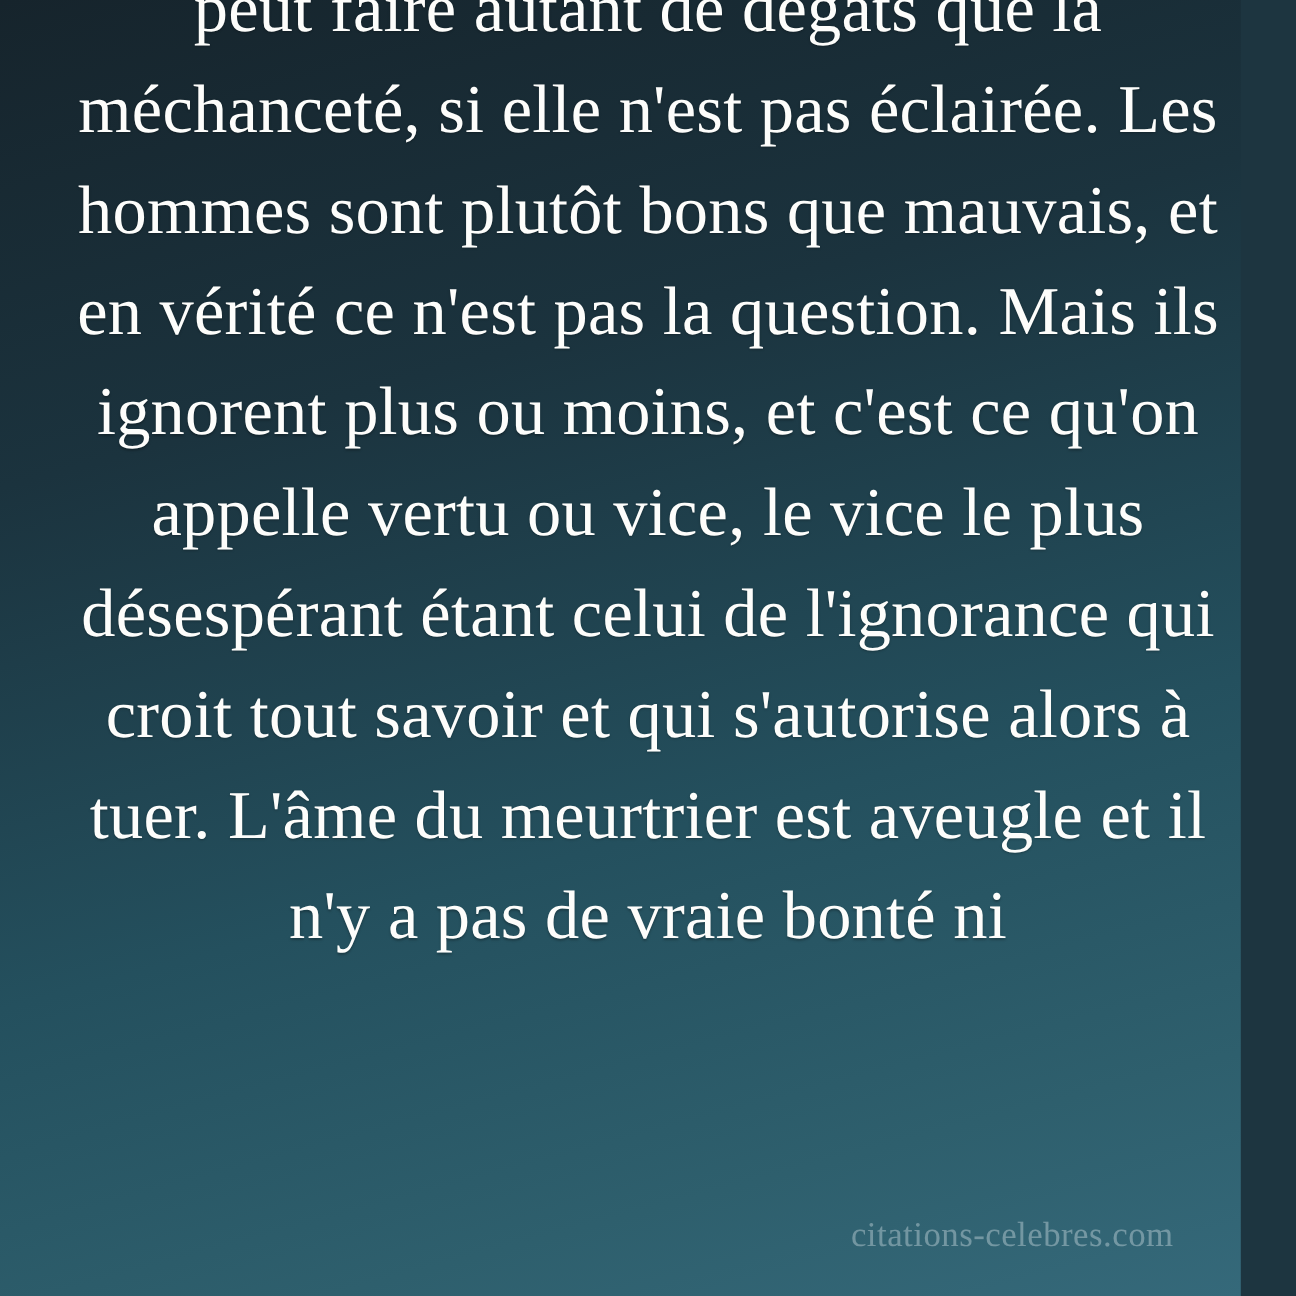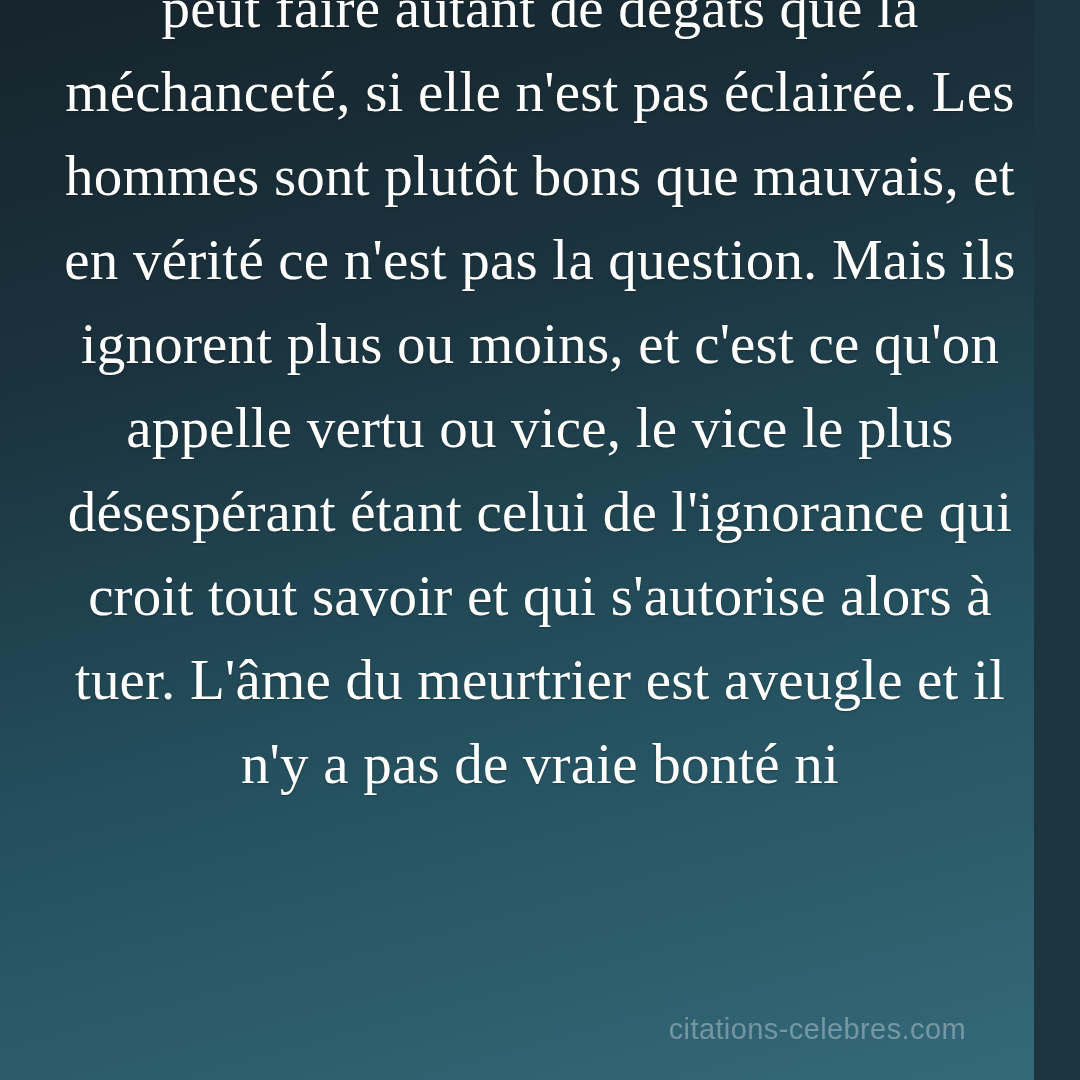--- a/index.html
+++ b/index.html
@@ -31,23 +31,23 @@
     text-align: center;
     color: #fdfdfb;
     font-size: 57px;
     line-height: 84px;
     letter-spacing: 0.2px;
     text-shadow: 0 1px 2px rgba(0,0,0,0.28);
     margin-top: -34px;
   }
   .watermark {
     position: absolute;
-    right: 68px;
+    right: 56px;
     bottom: 34px;
-    font-family: Liberation Sans, sans-serif;
+    font-family: Liberation Serif, serif;
     font-size: 29px;
     color: rgba(216, 228, 232, 0.40);
     letter-spacing: 0.4px;
     white-space: nowrap;
   }
 </style>
 </head>
 <body>
 
 <div class="quote-card">

